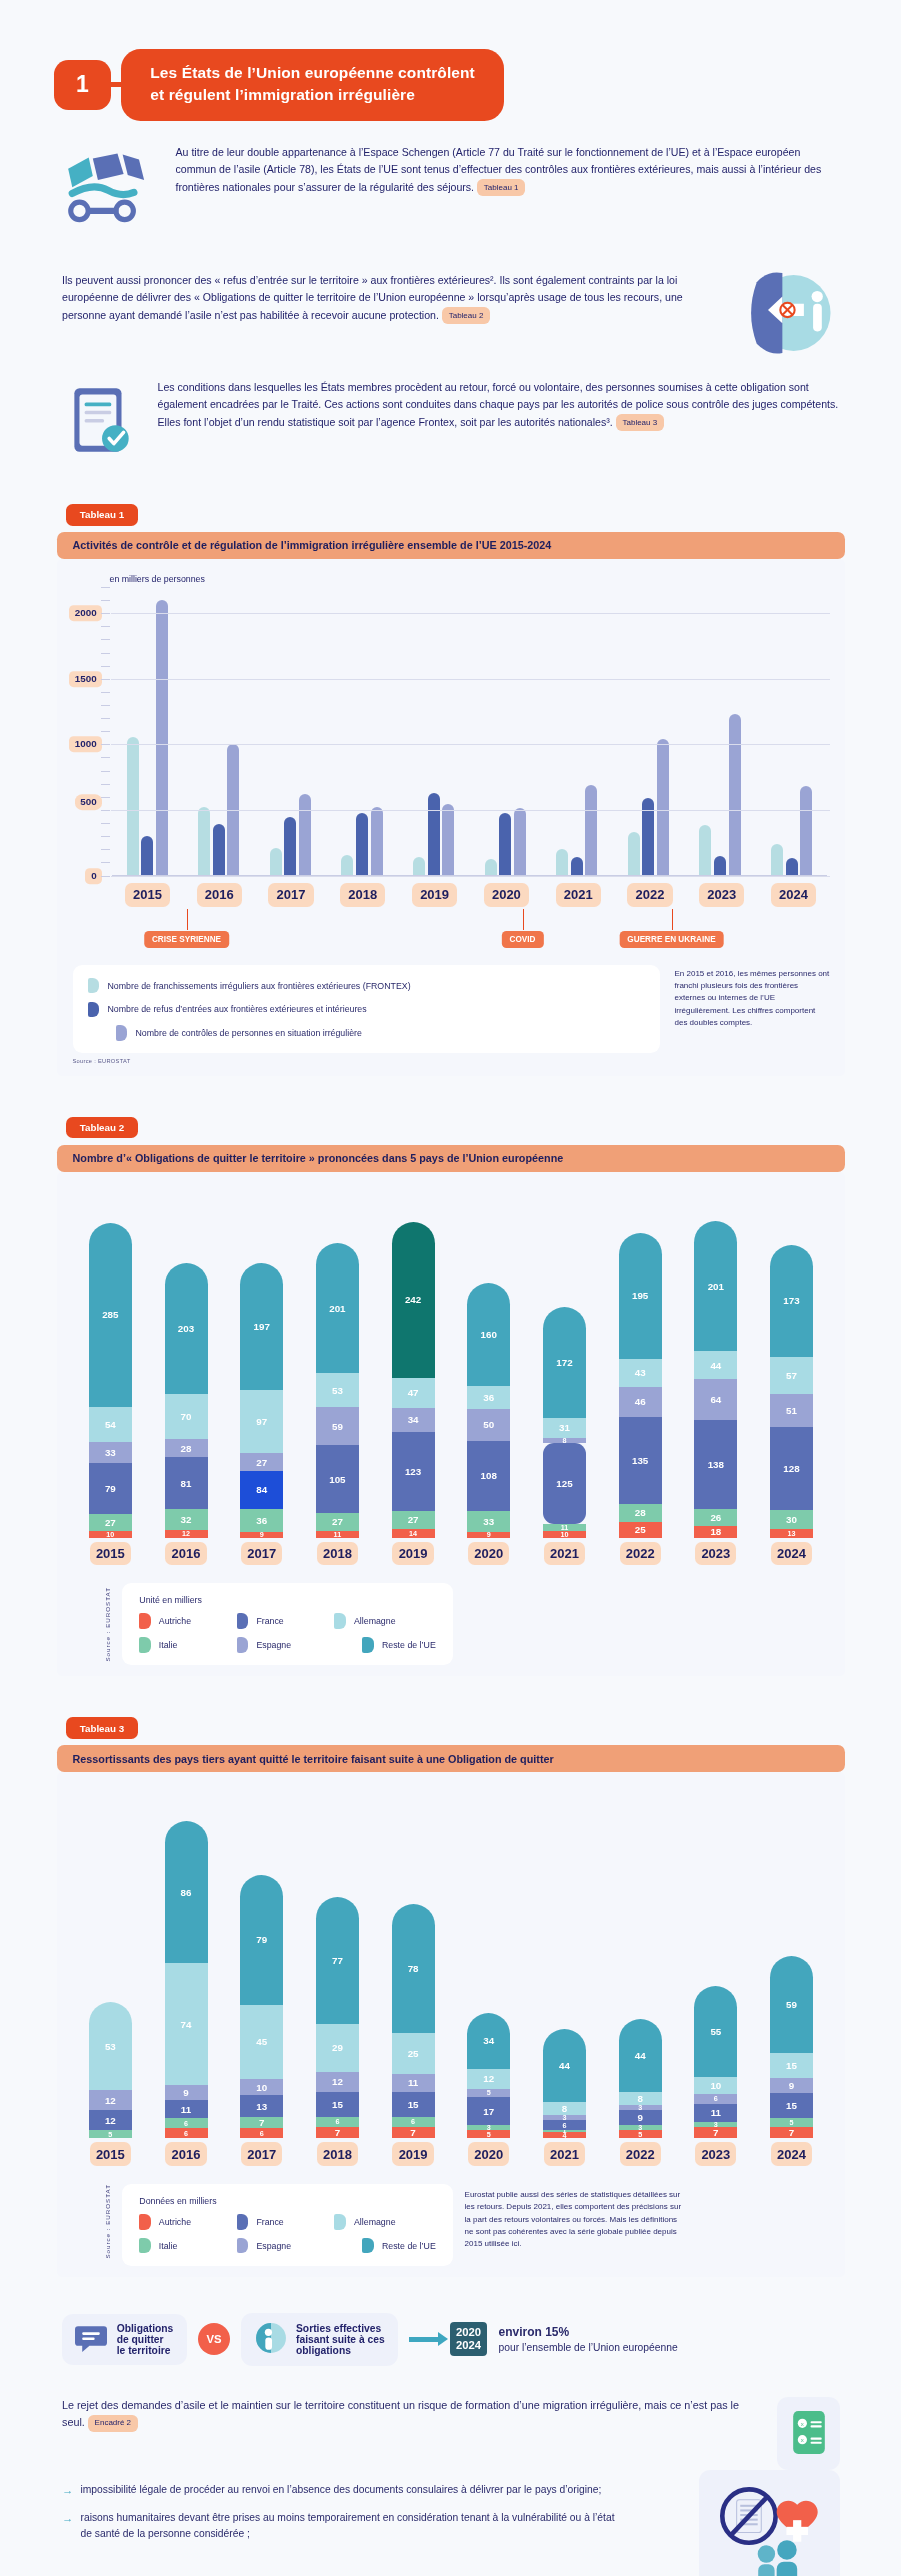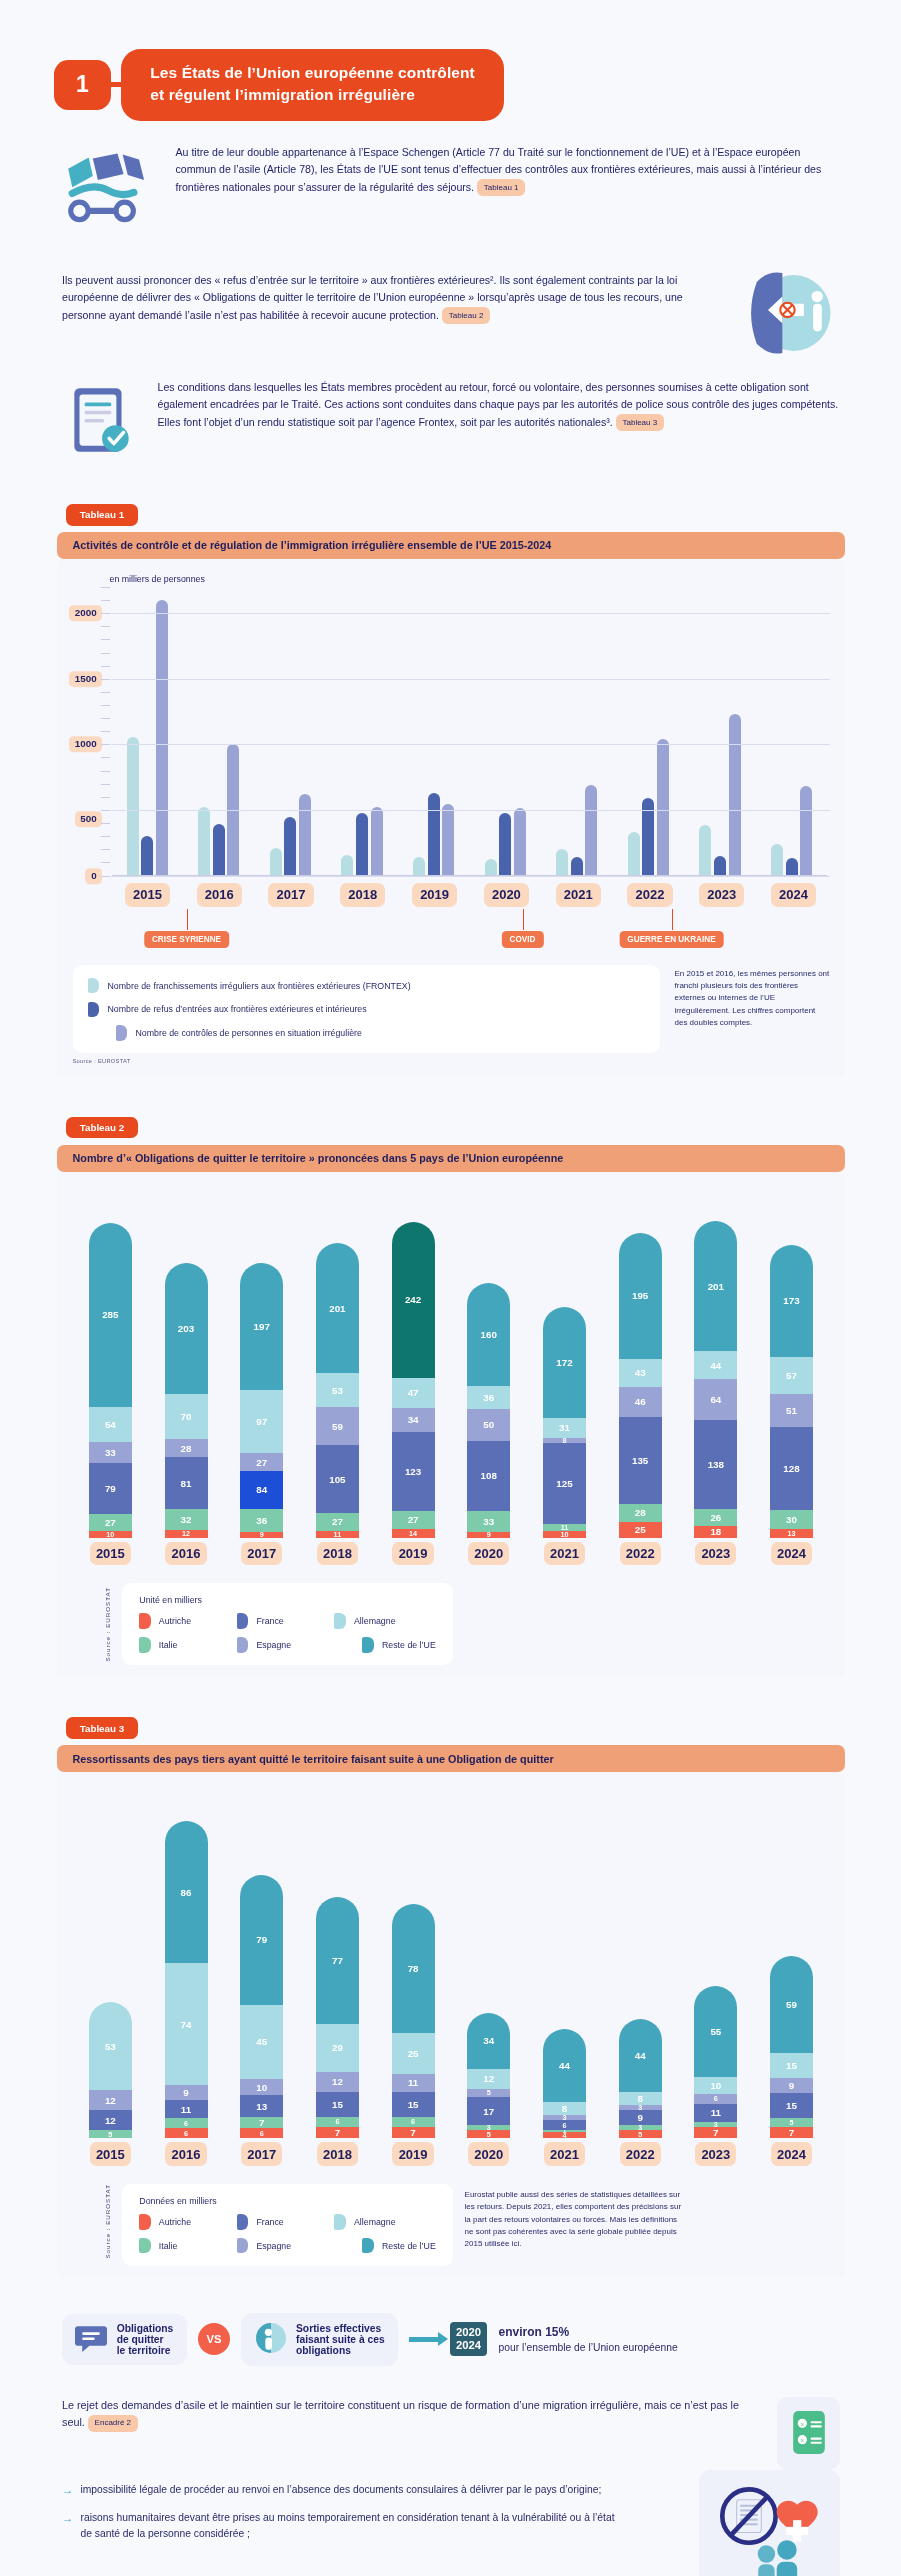--- a/index.html
+++ b/index.html
@@ -218,21 +218,21 @@
   </div>
 
   <div class="sec">
     <div class="sec-tag">Tableau 1</div>
     <div class="sec-sub">Activités de contrôle et de régulation de l’immigration irrégulière ensemble de l’UE 2015-2024</div>
     <div class="panel">
       <div class="axis-note">en milliers de personnes</div>
       <div class="plot" id="t1-plot">
         <div class="yaxis" id="t1-yaxis">
             <div class="ylbl" style="top: 289px;">0</div>
-            <div class="ylbl" style="top: 232px;">500</div>
+            <div class="ylbl" style="top: 215px; border-radius: 7px;">500</div>
             <div class="ylbl" style="top: 157px;">1000</div>
             <div class="ylbl" style="top: 92px;">1500</div>
             <div class="ylbl" style="top: 26px;">2000</div>
             <div class="tick" style="top: 289px;"></div>
             <div class="tick" style="top: 275px;"></div>
             <div class="tick" style="top: 262px;"></div>
             <div class="tick" style="top: 249px;"></div>
             <div class="tick" style="top: 236px;"></div>
             <div class="tick" style="top: 223px;"></div>
             <div class="tick" style="top: 210px;"></div>
@@ -422,21 +422,21 @@
               <div class="seg" style="height: 5.8px; background: rgb(242, 96, 74); font-size: 7.2px;">9</div>
               <div class="seg" style="height: 21px; background: rgb(126, 203, 171);">33</div>
               <div class="seg" style="height: 70px; background: rgb(90, 111, 181);">108</div>
               <div class="seg" style="height: 32px; background: rgb(154, 164, 212);">50</div>
               <div class="seg" style="height: 23px; background: rgb(168, 219, 228);">36</div>
               <div class="seg" style="height: 103px; background: rgb(67, 166, 189);">160</div>
             </div>
             <div class="scol">
               <div class="seg" style="height: 6.5px; background: rgb(242, 96, 74); font-size: 7.2px;">10</div>
               <div class="seg" style="height: 7px; background: rgb(126, 203, 171); font-size: 7.2px;">11</div>
-              <div class="seg" style="height: 81px; background: rgb(90, 111, 181);">125</div>
+              <div class="seg" style="height: 81px; background: rgb(90, 111, 181); border-radius: 11px;">125</div>
               <div class="seg" style="height: 5.2px; background: rgb(154, 164, 212); font-size: 7.2px;">8</div>
               <div class="seg" style="height: 20px; background: rgb(168, 219, 228);">31</div>
               <div class="seg" style="height: 111px; background: rgb(67, 166, 189);">172</div>
             </div>
             <div class="scol">
               <div class="seg" style="height: 16px; background: rgb(242, 96, 74);">25</div>
               <div class="seg" style="height: 18px; background: rgb(126, 203, 171);">28</div>
               <div class="seg" style="height: 87px; background: rgb(90, 111, 181);">135</div>
               <div class="seg" style="height: 30px; background: rgb(154, 164, 212);">46</div>
               <div class="seg" style="height: 28px; background: rgb(168, 219, 228);">43</div>

